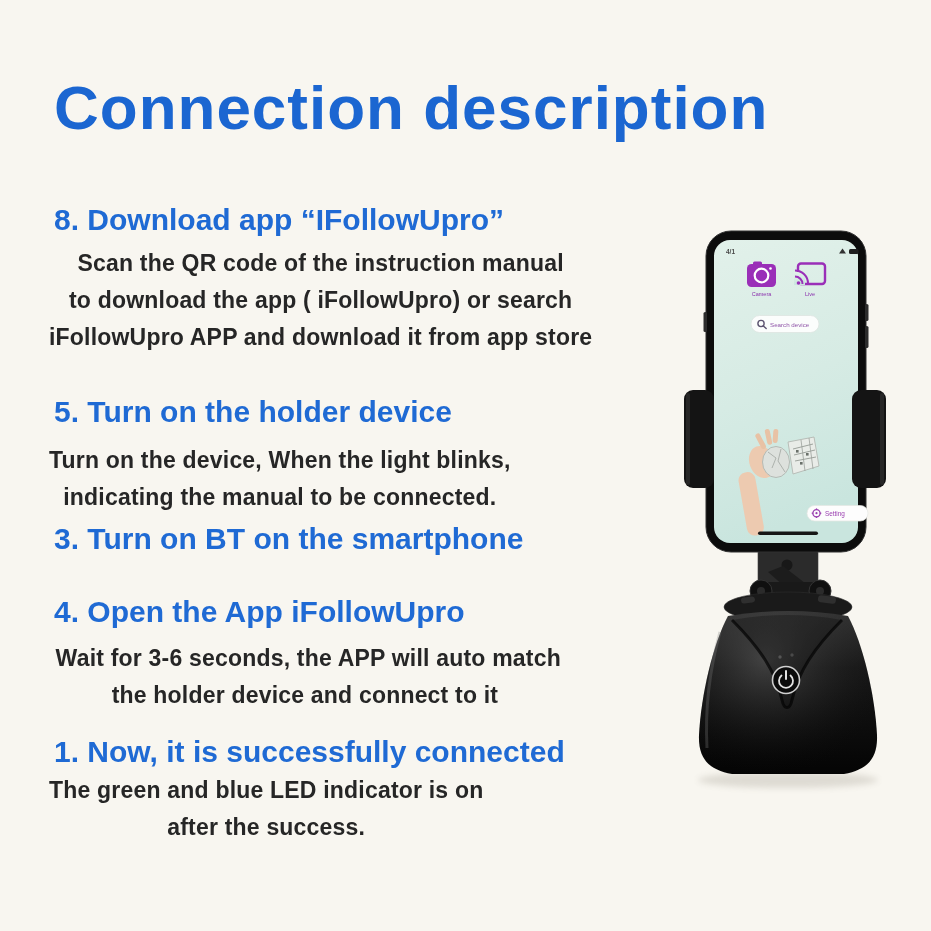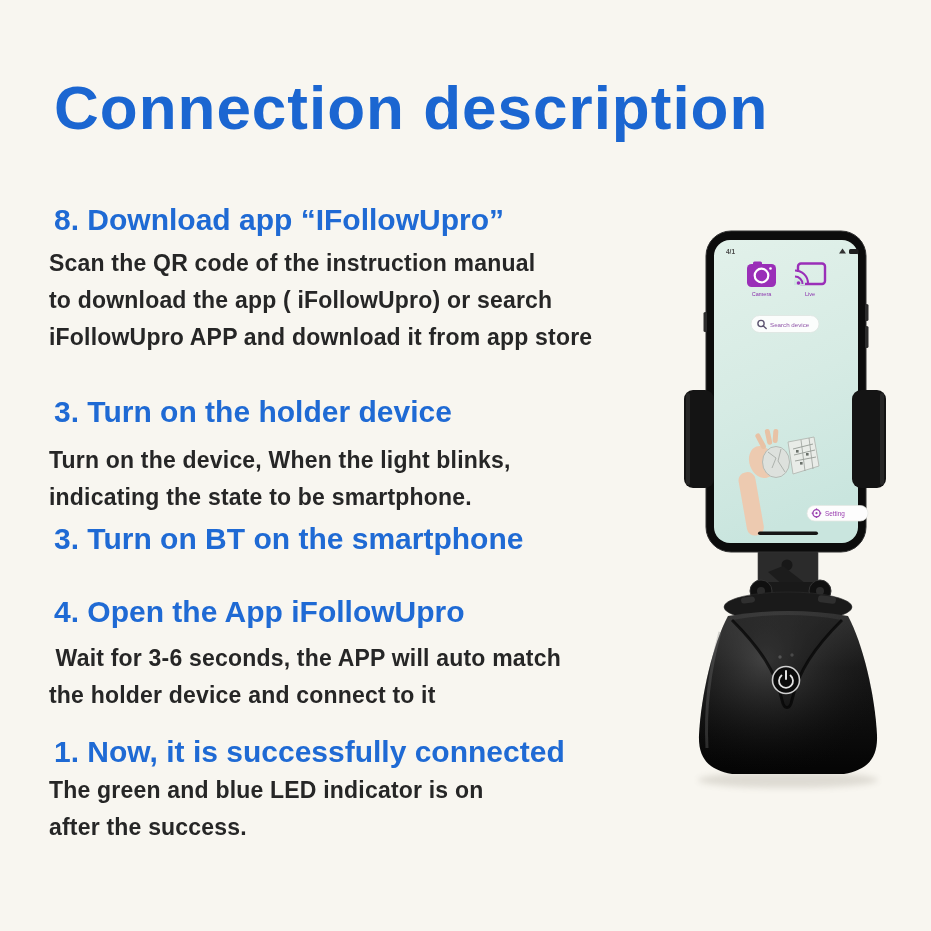--- a/index.html
+++ b/index.html
@@ -3,21 +3,21 @@
 <meta charset="utf-8">
 <style>
   html, body { margin: 0; padding: 0; }
   body {
     width: 931px; height: 931px;
     background: #f8f6f0;
     font-family: "Liberation Sans", sans-serif;
     overflow: hidden;
     position: relative;
   }
-  .canvas { position: absolute; inset: 0; }
+  .canvas { position: absolute; inset: 0; text-align: center; }
 
   .page-title {
     position: absolute;
     left: 54px; top: 72px;
     font-size: 62px;
     font-weight: 700;
     letter-spacing: 1px;
     color: #1b66d1;
     white-space: nowrap;
   }
@@ -59,24 +59,24 @@
 
   <div class="page-title">Connection description</div>
 
   <h2 class="step-heading" style="top:201px">8. Download app “IFollowUpro”</h2>
   <div class="step-body" style="top:245px">
     <div class="line">Scan the QR code of the instruction manual</div>
     <div class="line">to download the app ( iFollowUpro) or search</div>
     <div class="line">iFollowUpro APP and download it from app store</div>
   </div>
 
-  <h2 class="step-heading" style="top:393px">3. Turn on the holder device</h2>
+  <h2 class="step-heading" style="top:393px">5. Turn on the holder device</h2>
   <div class="step-body" style="top:442px">
     <div class="line">Turn on the device, When the light blinks,</div>
-    <div class="line">indicating the state to be smartphone.</div>
+    <div class="line">indicating the manual to be connected.</div>
   </div>
 
   <h2 class="step-heading" style="top:520px">3. Turn on BT on the smartphone</h2>
 
   <h2 class="step-heading" style="top:593px">4. Open the App iFollowUpro</h2>
   <div class="step-body" style="top:640px">
     <div class="line"> Wait for 3-6 seconds, the APP will auto match</div>
     <div class="line">the holder device and connect to it</div>
   </div>
 

